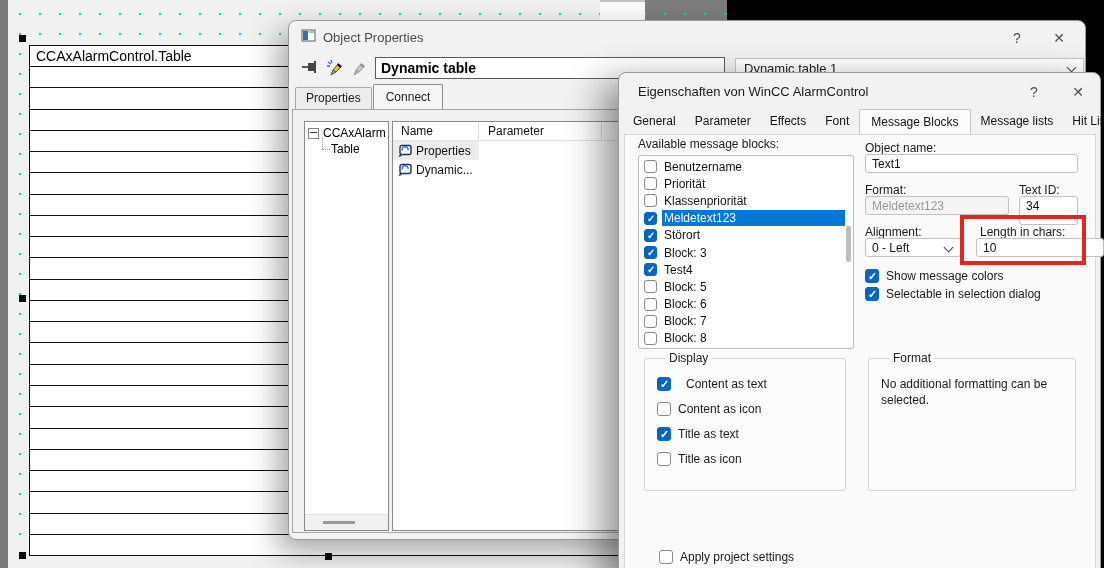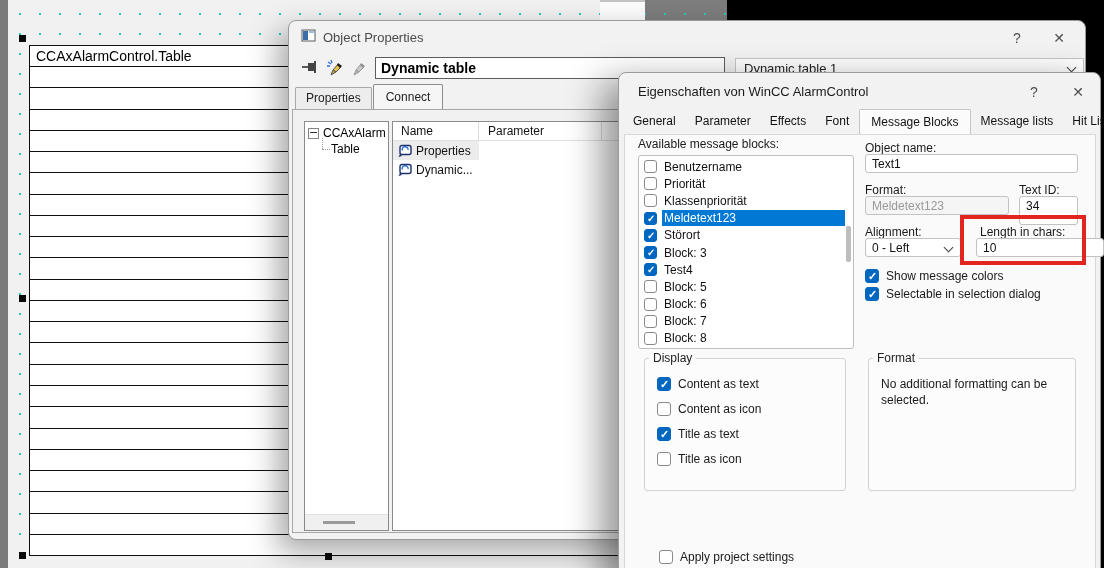--- a/index.html
+++ b/index.html
@@ -91,21 +91,21 @@
     border:1px solid #d8d8d8;border-bottom:none}
   .lb{position:absolute;left:19px;top:82px;width:216px;height:194px;background:#fff;
     border:1px solid #bdbdbd;border-radius:3px;overflow:hidden;padding-top:2px;box-sizing:border-box}
   .lb-item{height:17.2px;display:flex;align-items:center;padding-left:5px;font-size:12px;color:#111}
   .lb-item .cb{width:13px;height:13px}
   .lb-item .cb.on::after{font-size:10px;left:2px;top:-1px;line-height:13px}
   .lb-text{flex:1;margin:0 8px 0 5px;padding:1px 2px;white-space:nowrap;overflow:hidden}
   .lb-item.selected .lb-text{background:#0078d4;color:#fff}
   .lb-scroll{position:absolute;right:2px;top:70px;width:5px;height:36px;background:#bdbdbd;border-radius:2px}
   .group{position:absolute;border:1px solid #d2d2d2;border-radius:3px;background:#fcfcfc;box-sizing:border-box}
-  .group-title{position:absolute;top:-8px;left:4px;font-size:12px;color:#222;background:#fafafa;padding:0 4px}
+  .group-title{position:absolute;top:-8px;left:20px;font-size:12px;color:#222;background:#fafafa;padding:0 4px}
   .disp-opts{position:absolute;left:12px;top:18px;display:flex;flex-direction:column;gap:11px}
   .format-text{position:absolute;left:12px;top:18px;width:178px;font-size:12px;color:#1a1a1a;line-height:1.3}
   .red-box{position:absolute;left:341px;top:142px;width:126px;height:50px;border:4px solid #e2251f;
     box-sizing:border-box;z-index:40}
 </style>
 </head>
 <body>
 
 <div class="canvas">
   <div class="gd-table">
@@ -312,21 +312,21 @@
     <span>Show message colors</span>
   </div>
   <div class="cbrow" style="left:246px;top:214px">
     <span class="cb on"></span>
     <span>Selectable in selection dialog</span>
   </div>
 
   <div class="group" style="left:25px;top:285px;width:202px;height:133px">
     <span class="group-title">Display</span>
     <div class="disp-opts" id="disp-opts">
-        <div style="display: flex; align-items: center; gap: 7px; font-size: 12px; color: rgb(26, 26, 26); white-space: nowrap;">
+        <div style="display: flex; align-items: center; gap: 15px; font-size: 12px; color: rgb(26, 26, 26); white-space: nowrap;">
           <span class="cb on"></span>
           <span>Content as text</span>
         </div>
         <div style="display: flex; align-items: center; gap: 7px; font-size: 12px; color: rgb(26, 26, 26); white-space: nowrap;">
           <span class="cb"></span>
           <span>Content as icon</span>
         </div>
         <div style="display: flex; align-items: center; gap: 7px; font-size: 12px; color: rgb(26, 26, 26); white-space: nowrap;">
           <span class="cb on"></span>
           <span>Title as text</span>

